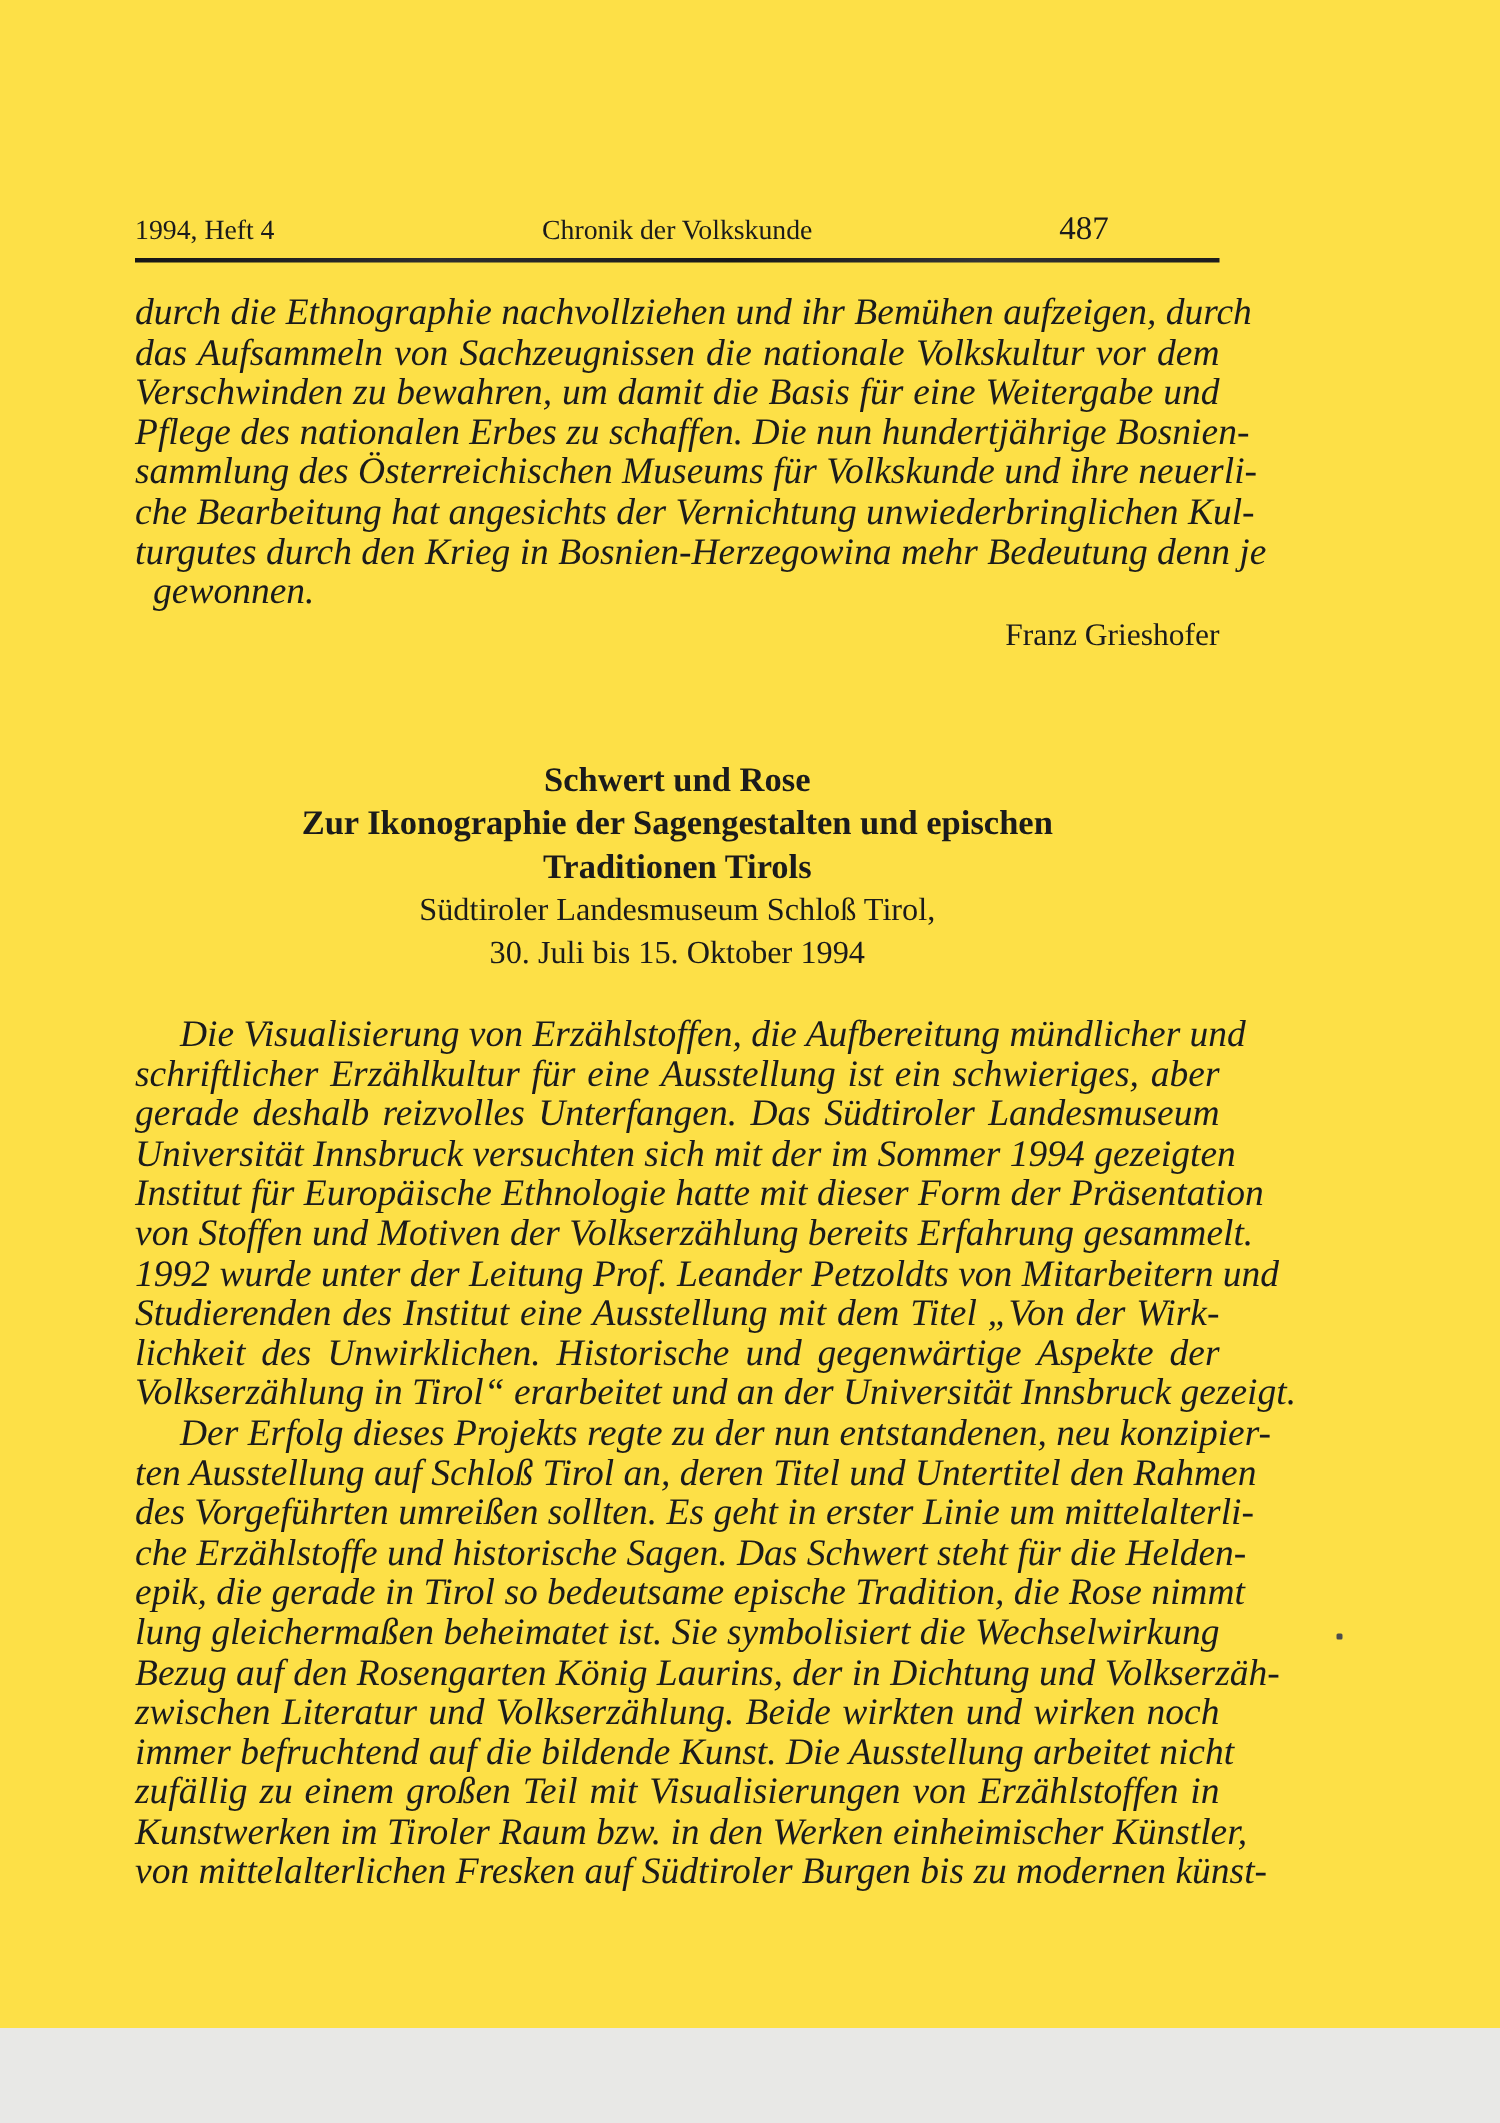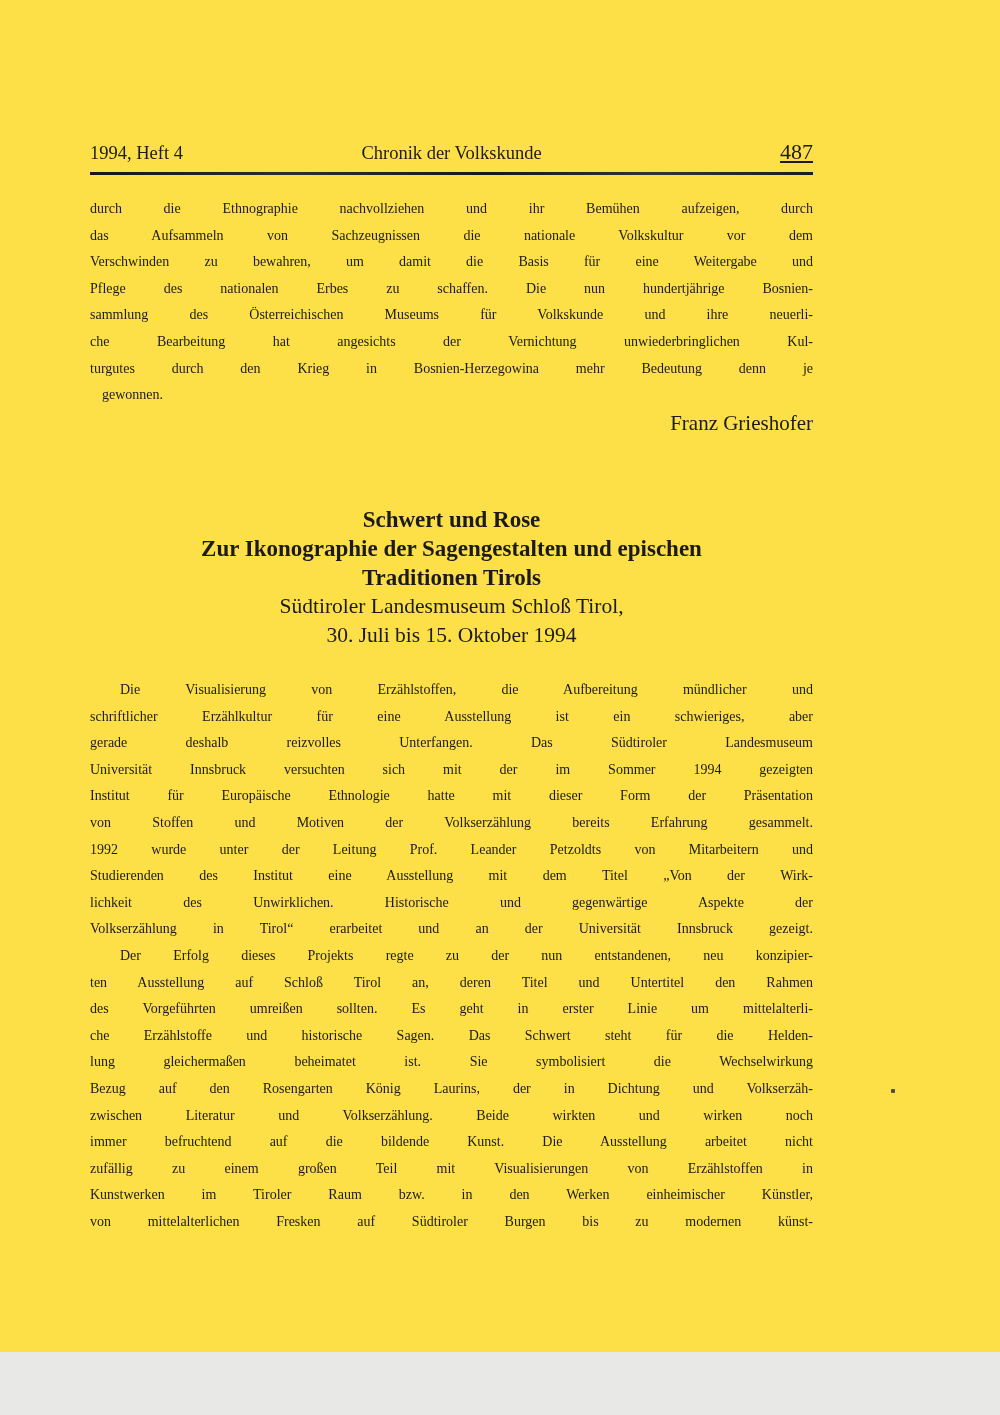--- a/index.html
+++ b/index.html
@@ -21,28 +21,28 @@
   }
   
   .runhead {
     top: 139px;
     display: flex;
     justify-content: space-between;
     align-items: baseline;
   }
   .runhead .rh-left  { flex: 1; text-align: left;  font-size: 18.5px; }
   .runhead .rh-center{ flex: 2; text-align: center; font-size: 18.5px; }
-  .runhead .rh-page  { flex: 1; text-align: right; font-size: 22px; text-decoration: underline; }
+  .runhead .rh-page  { flex: 1; text-align: center; font-size: 22px; }
   .head-rule {
     top: 172px;
     height: 3px;
     background: linear-gradient(90deg, #161616 0%, #2e2e2e 28%, #181818 55%, #343434 78%, #1d1d1d 100%);
   }
   
-  .bodytext { font-size: 14px; line-height: 26.6px; }
+  .bodytext { font-size: 25px; line-height: 26.6px; font-style: italic; }
   .tline { text-align: justify; text-align-last: justify; white-space: nowrap; }
   .tline.no-just { text-align-last: left; margin-left: 12px; }
   .tline.indent { text-indent: 30px; }
   #para-closing { top: 196px; }
   .signature {
     top: 411px;
     text-align: right;
     font-size: 21px;
   }
   
@@ -110,20 +110,21 @@
         <div class="tline">1992 wurde unter der Leitung Prof. Leander Petzoldts von Mitarbeitern und</div>
         <div class="tline">Studierenden des Institut eine Ausstellung mit dem Titel „Von der Wirk-</div>
         <div class="tline">lichkeit des Unwirklichen. Historische und gegenwärtige Aspekte der</div>
         <div class="tline">Volkserzählung in Tirol“ erarbeitet und an der Universität Innsbruck gezeigt.</div>
       </div>
     <div>
         <div class="tline indent">Der Erfolg dieses Projekts regte zu der nun entstandenen, neu konzipier-</div>
         <div class="tline">ten Ausstellung auf Schloß Tirol an, deren Titel und Untertitel den Rahmen</div>
         <div class="tline">des Vorgeführten umreißen sollten. Es geht in erster Linie um mittelalterli-</div>
         <div class="tline">che Erzählstoffe und historische Sagen. Das Schwert steht für die Helden-</div>
+        <div class="tline">epik, die gerade in Tirol so bedeutsame epische Tradition, die Rose nimmt</div>
         <div class="tline">lung gleichermaßen beheimatet ist. Sie symbolisiert die Wechselwirkung</div>
         <div class="tline">Bezug auf den Rosengarten König Laurins, der in Dichtung und Volkserzäh-</div>
         <div class="tline">zwischen Literatur und Volkserzählung. Beide wirkten und wirken noch</div>
         <div class="tline">immer befruchtend auf die bildende Kunst. Die Ausstellung arbeitet nicht</div>
         <div class="tline">zufällig zu einem großen Teil mit Visualisierungen von Erzählstoffen in</div>
         <div class="tline">Kunstwerken im Tiroler Raum bzw. in den Werken einheimischer Künstler,</div>
         <div class="tline">von mittelalterlichen Fresken auf Südtiroler Burgen bis zu modernen künst-</div>
       </div>
   </div>
 

